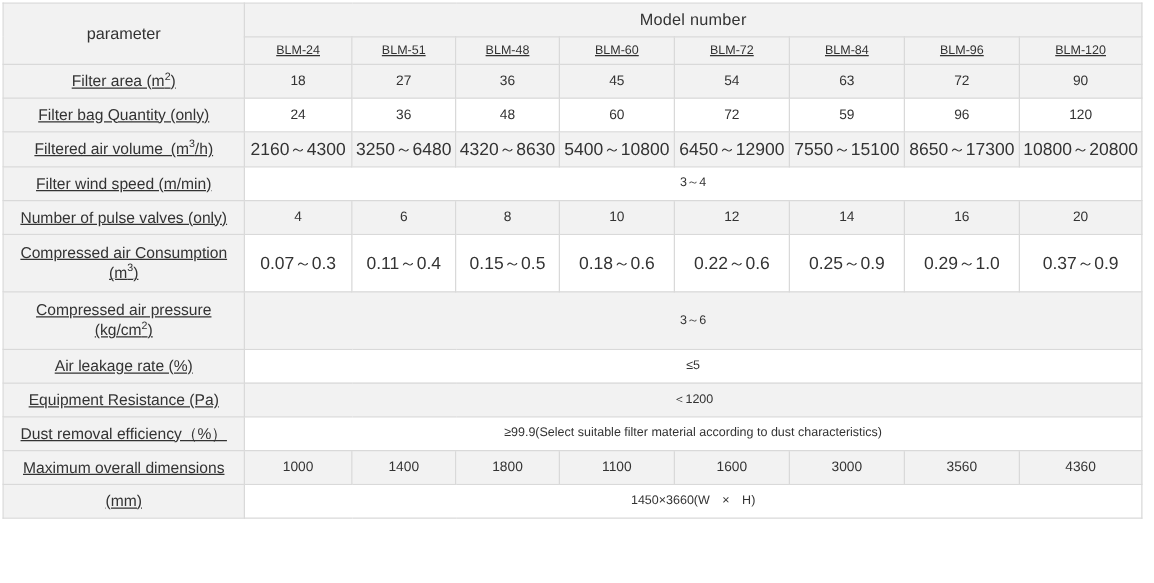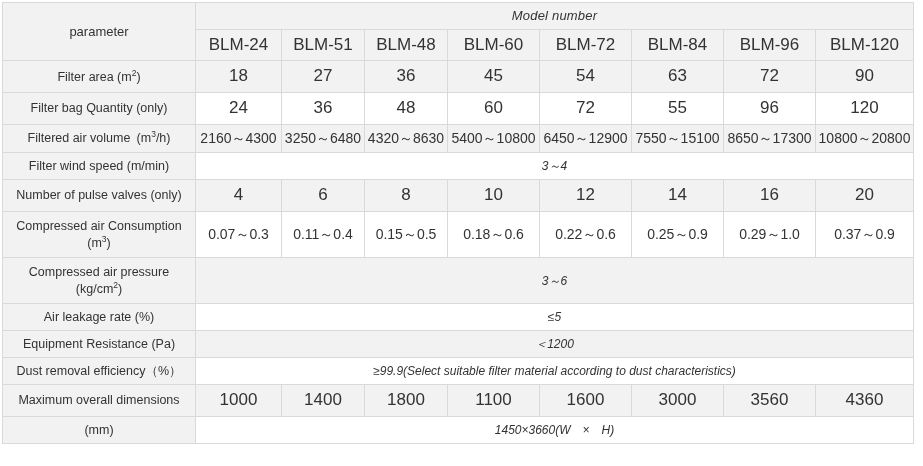--- a/index.html
+++ b/index.html
@@ -32,38 +32,39 @@
     padding: 4px 2px;
     line-height: 1.35;
   }
   .shade { background: #f2f2f2; }
   .white { background: #ffffff; }
   .param-cell {
     background: #f2f2f2;
     text-align: center;
     font-size: 12.5px;
     padding: 6px 4px;
+    text-decoration: underline;
   }
   .hdr-model {
     background: #f2f2f2;
     font-size: 13px;
     letter-spacing: .2px;
-    font-style: italic;
   }
   .hdr-param {
     background: #f2f2f2;
     font-size: 13px;
   }
   .model-name {
     background: #f2f2f2;
-    font-size: 17px;
-  }
-  .val { font-size: 17px; }
+    font-size: 10px;
+    text-decoration: underline;
+  }
+  .val { font-size: 11px; }
   .small-val { font-size: 14px; }
-  .span-val { font-size: 12px; font-style: italic; }
+  .span-val { font-size: 10px; }
   sup { font-size: 8.5px; vertical-align: super; line-height: 0; }
   .tall { height: 46px; }
   .row-h { height: 27px; }
 </style>
 </head>
 <body>
 
 <div id="sheet">
   <table class="spec">
     <colgroup>
@@ -108,21 +109,21 @@
         <td class="shade val">90</td>
       </tr>
 
       <tr class="row-h">
         <td class="param-cell">Filter bag Quantity (only)</td>
         <td class="white val">24</td>
         <td class="white val">36</td>
         <td class="white val">48</td>
         <td class="white val">60</td>
         <td class="white val">72</td>
-        <td class="white val">55</td>
+        <td class="white val">59</td>
         <td class="white val">96</td>
         <td class="white val">120</td>
       </tr>
 
       <tr class="row-h">
         <td class="param-cell">
           <span>Filtered air volume (m</span><sup>3</sup><span>/h)</span>
         </td>
         <td class="shade small-val">2160～4300</td>
         <td class="shade small-val">3250～6480</td>

